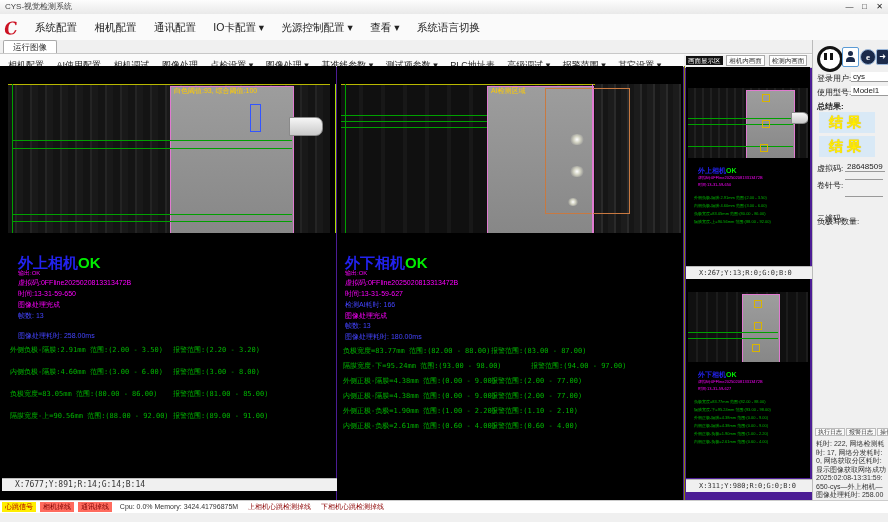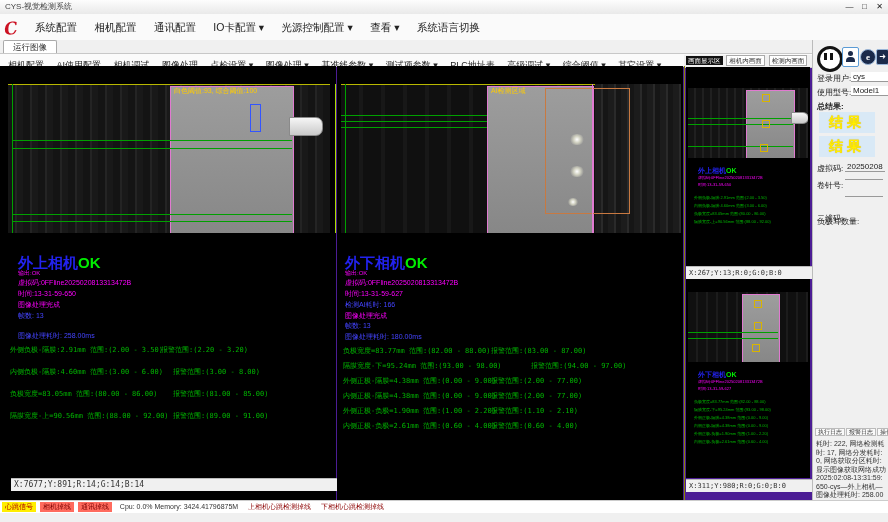--- a/index.html
+++ b/index.html
@@ -36,21 +36,21 @@
   .connector{position:absolute;background:linear-gradient(#f6f6f6,#c9c9c9);border:1px solid #8a8a8a;border-radius:0 7px 7px 0;}
   .orect{position:absolute;border:1px solid #c87941;}
   .spot{position:absolute;border-radius:50%;background:radial-gradient(circle,#ffffff 0%,#cfcfbf 35%,rgba(0,0,0,0) 70%);}
   .cam-title{position:absolute;font:bold 15px "Liberation Serif",serif;color:#2222ee;white-space:nowrap;}
   .cam-title .ok{font:bold 15px "Liberation Sans",sans-serif;color:#00ee00;}
   .m-line{position:absolute;color:#ff00ff;font-size:7px;white-space:nowrap;}
   .b-line{position:absolute;color:#4444ff;font-size:7px;white-space:nowrap;}
   .row{position:absolute;color:#00b400;font:7px "DejaVu Sans Mono",monospace;white-space:nowrap;}
   .row .alarm{position:absolute;}
   .footer{position:absolute;height:12px;background:#f0f0f0;border-top:1px solid #bbb;
-          font:8px "DejaVu Sans Mono",monospace;color:#333;line-height:12px;padding-left:3px;}
+          font:8px "DejaVu Sans Mono",monospace;color:#333;line-height:12px;padding-left:13px;}
   
   .mini-title{position:absolute;font:bold 7px "Liberation Serif",serif;color:#2222ee;white-space:nowrap;}
   .mini-title .ok{font:bold 7px "Liberation Sans",sans-serif;color:#00ee00;}
   .mini-row{position:absolute;color:#00b400;font-size:5px;white-space:nowrap;transform:scale(.8);transform-origin:0 0;}
   .mini-m{position:absolute;color:#ff00ff;font-size:5px;white-space:nowrap;transform:scale(.8);transform-origin:0 0;}
   .ybox{position:absolute;border:1px solid #d8b400;}
   
   .rpanel{left:812px;top:40px;width:76px;height:473px;background:#f0f0f0;border-left:1px solid #bbb;font-size:8px;color:#222;}
   .pausebtn{position:absolute;left:4px;top:6px;width:20px;height:20px;border:3px solid #111;border-radius:50%;background:#fff;}
   .pausebtn i{position:absolute;top:4px;width:3px;height:7px;background:#111;}
@@ -106,21 +106,21 @@
     <span class="toolitem">相机配置</span>
     <span class="toolitem">AI使用配置</span>
     <span class="toolitem">相机调试</span>
     <span class="toolitem">图像处理</span>
     <span class="toolitem">点检设置 ▾</span>
     <span class="toolitem">图像处理 ▾</span>
     <span class="toolitem">基准线参数 ▾</span>
     <span class="toolitem">测试项参数 ▾</span>
     <span class="toolitem">PLC地址表</span>
     <span class="toolitem">高级调试 ▾</span>
-    <span class="toolitem">综合阈值 ▾</span>
+    <span class="toolitem">报警范围 ▾</span>
     <span class="toolitem">其它设置 ▾</span>
   </div>
 
   <div class="abs vswitch">
     <span class="lbl">画面显示区</span>
     <span class="vtab">相机内画面</span>
     <span class="vtab">检测内画面</span>
   </div>
 
   <div class="abs panel" style="left:0;top:66px;width:336px;height:508px;">
@@ -143,36 +143,36 @@
       <span>外上相机</span><span class="ok">OK</span>
     </div>
     <div class="m-line" style="left:18px;top:203px;font-size:6px;">输出:OK</div>
     <div class="m-line" style="left:18px;top:212px;">虚拟码:0FFline2025020813313472B</div>
     <div class="m-line" style="left:18px;top:223px;">时间:13-31-59-650</div>
     <div class="m-line" style="left:18px;top:234px;">图像处理完成</div>
     <div class="b-line" style="left:18px;top:245px;">帧数: 13</div>
     <div class="b-line" style="left:18px;top:265px;">图像处理耗时: 258.00ms</div>
     <div class="row" style="left:10px;top:279px;width:326px;">
       <span>外侧负极-隔膜:2.91mm 范围:(2.00 - 3.50)</span>
-      <span class="alarm" style="left:151px;">报警范围:(2.20 - 3.20)</span>
+      <span class="alarm" style="left:163px;">报警范围:(2.20 - 3.20)</span>
     </div>
     <div class="row" style="left:10px;top:301px;width:326px;">
       <span>内侧负极-隔膜:4.60mm 范围:(3.00 - 6.00)</span>
       <span class="alarm" style="left:163px;">报警范围:(3.00 - 8.00)</span>
     </div>
     <div class="row" style="left:10px;top:323px;width:326px;">
       <span>负极宽度=83.05mm 范围:(80.00 - 86.00)</span>
       <span class="alarm" style="left:163px;">报警范围:(81.00 - 85.00)</span>
     </div>
     <div class="row" style="left:10px;top:345px;width:326px;">
       <span>隔膜宽度-上=90.56mm 范围:(88.00 - 92.00)</span>
       <span class="alarm" style="left:163px;">报警范围:(89.00 - 91.00)</span>
     </div>
   </div>
-  <div class="footer" style="left:11px;top:478px;width:334px;">X:7677;Y:891;R:14;G:14;B:14</div>
+  <div class="footer" style="left:2px;top:478px;width:334px;">X:7677;Y:891;R:14;G:14;B:14</div>
 
   <div class="abs vline" style="left:335px;top:84px;height:149px;background:#aadd00;"></div>
 
   <div class="abs panel" style="left:337px;top:66px;width:346px;height:434px;">
     <div class="img-area" style="left:4px;top:18px;width:340px;height:149px;
          background:repeating-linear-gradient(90deg,#101010 0 18px,#181818 18px 22px);">
       <div class="abs" style="left:0;top:0;width:340px;height:1px;background:#b8b800;"></div>
       <div class="abs" style="left:254px;top:0;width:86px;height:149px;
            background:repeating-linear-gradient(90deg,#1c1c1c 0 6px,#2a2a2a 6px 8px,#161616 8px 13px);"></div>
       <div class="gline" style="left:0;top:31px;width:146px;"></div>
@@ -291,21 +291,21 @@
     <span class="r-label" style="top:33px;">登录用户:</span>
     <span class="r-value" style="left:38px;top:32px;">cys</span>
     <span class="r-label" style="top:47px;">使用型号:</span>
     <span class="r-value" style="left:38px;top:46px;">Model1</span>
     <span class="r-label" style="top:61px;font-weight:bold;">总结果:</span>
 
     <div class="resultbox" style="top:72px;">结果</div>
     <div class="resultbox" style="top:96px;">结果</div>
 
     <span class="r-label" style="top:123px;">虚拟码:</span>
-    <span class="r-value" style="left:32px;top:122px;background:none;border-bottom:1px solid #999;">20250208</span>
+    <span class="r-value" style="left:32px;top:122px;background:none;border-bottom:1px solid #999;">28648509</span>
     <span class="r-label" style="top:140px;">卷针号:</span>
     <span class="r-value" style="left:32px;top:139px;background:none;"></span>
     <span class="r-label" style="top:157px;margin-top:16px;">二维码:</span>
     <span class="r-value" style="left:32px;top:156px;background:none;"></span>
     <span class="r-label" style="top:176px;">负极耳数量:</span>
 
     <div class="logtabs" style="top:388px;">
       <span>执行日志</span><span>报警日志</span><span>操作日志</span>
     </div>
     <div class="logtext" style="top:400px;">耗时: 222, 网络检测耗时: 17, 网络分发耗时: 0, 网络获取分区耗时: 显示图像获取网络成功 2025:02:08-13:31:59:650-cys—外上相机—图像处理耗时: 258.00ms</div>

